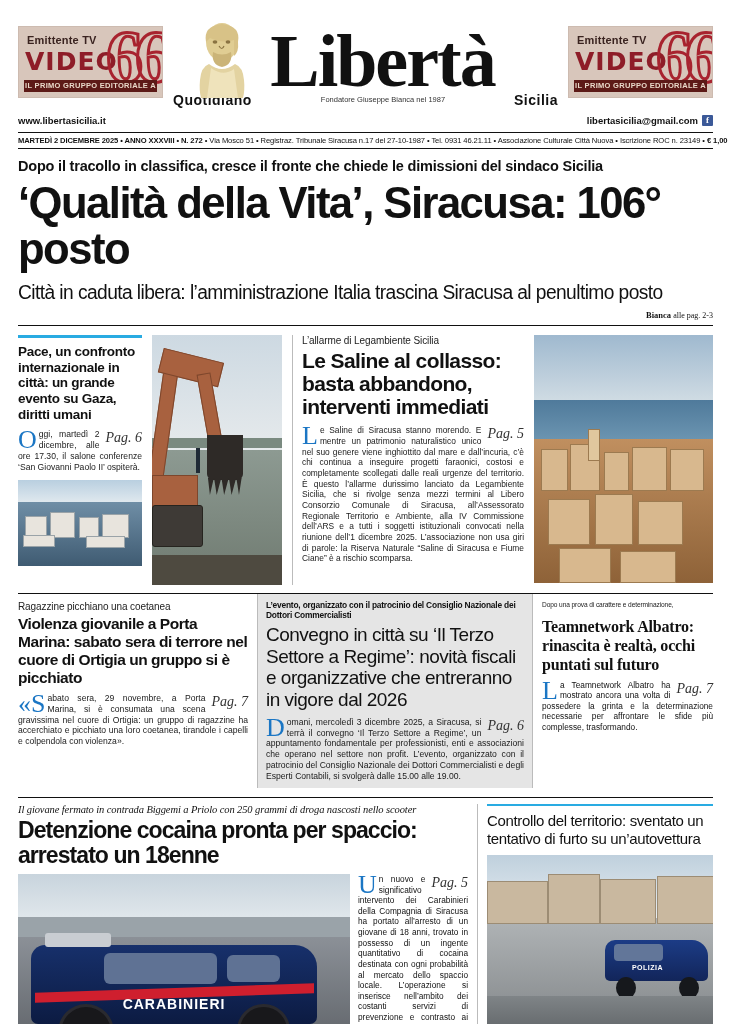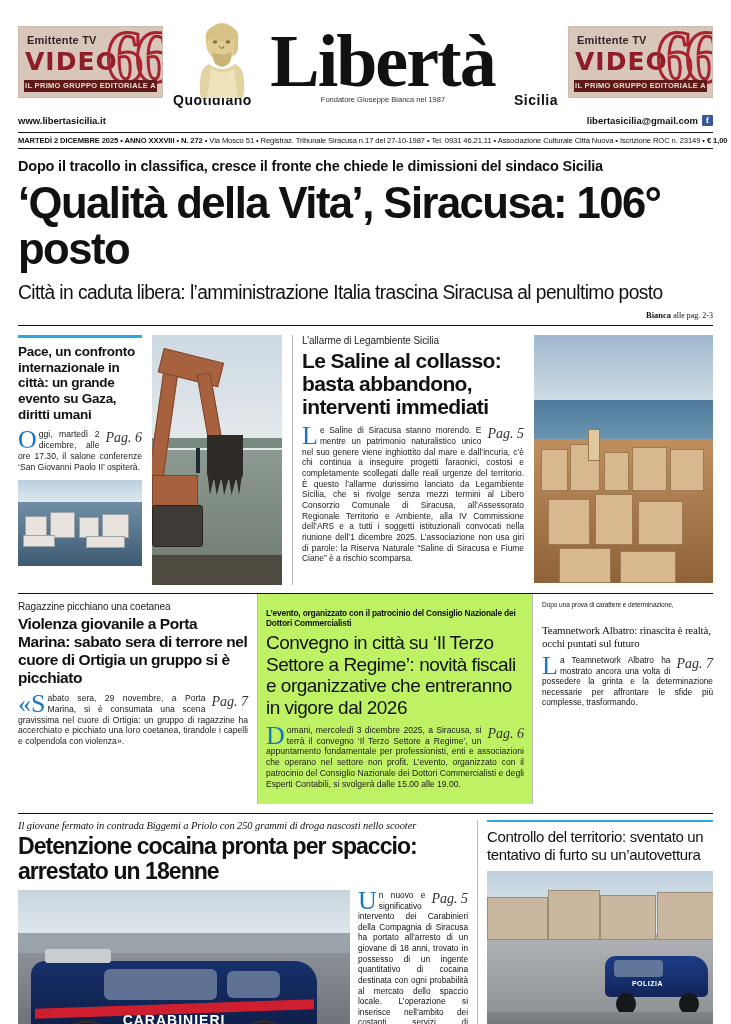--- a/index.html
+++ b/index.html
@@ -80,27 +80,27 @@
 
   
   .photo{width:100%;background:#b9c4cc;position:relative;overflow:hidden;border:0;}
   .ph-exc{height:250px;}
   .ph-boats{height:86px;margin-top:7px;}
   .ph-city{height:248px;}
 
   
   .band2{display:flex;margin-top:8px;border-top:1.4px solid #111;padding-top:7px;}
   .b2-a{width:230px;flex:0 0 230px;padding-right:9px;}
-  .b2-b{width:258px;flex:0 0 258px;background:#bef264;padding:14px 8px;margin:-7px 0 0 0;border-left:1px solid #bbb;border-right:1px solid #bbb;}
+  .b2-b{width:258px;flex:0 0 258px;background:#e5e5e5;padding:6px 8px;margin:-7px 0 0 0;border-left:1px solid #bbb;border-right:1px solid #bbb;}
   .b2-c{flex:1 1 auto;padding-left:9px;}
   .h-b2a{font-size:15.5px;font-weight:bold;line-height:1.16;letter-spacing:-.45px;margin-top:3px;}
   .h-b2b{font-size:19px;line-height:1.14;letter-spacing:-.5px;margin-top:4px;}
   .kicker-sm{font-size:8.4px;font-weight:bold;letter-spacing:-.2px;}
   .kicker-xs{font-size:6.6px;letter-spacing:-.1px;color:#222;}
-  .h-b2c{font-size:11px;font-weight:normal;line-height:1.18;letter-spacing:-.2px;margin-top:16px;font-family:"Liberation Serif",serif;}
+  .h-b2c{font-size:16px;font-weight:bold;line-height:1.18;letter-spacing:-.2px;margin-top:10px;font-family:"Liberation Serif",serif;}
   .body-b2c{font-size:8.3px;line-height:1.27;text-align:justify;margin-top:5px;}
 
   
   .band3{display:flex;margin-top:9px;border-top:1.4px solid #111;padding-top:6px;}
   .b3-left{width:450px;flex:0 0 450px;padding-right:9px;}
   .b3-right{flex:1 1 auto;padding-left:9px;border-left:1px solid #bbb;}
   .kicker-it{font-family:"Liberation Serif",serif;font-style:italic;font-size:10.5px;letter-spacing:-.1px;}
   .h-b3{font-size:24px;font-weight:bold;line-height:1.05;letter-spacing:-1px;margin-top:2px;
         transform:scaleX(.96);transform-origin:left;}
   .h-b3r{font-size:15px;line-height:1.2;letter-spacing:-.35px;margin-top:5px;}

